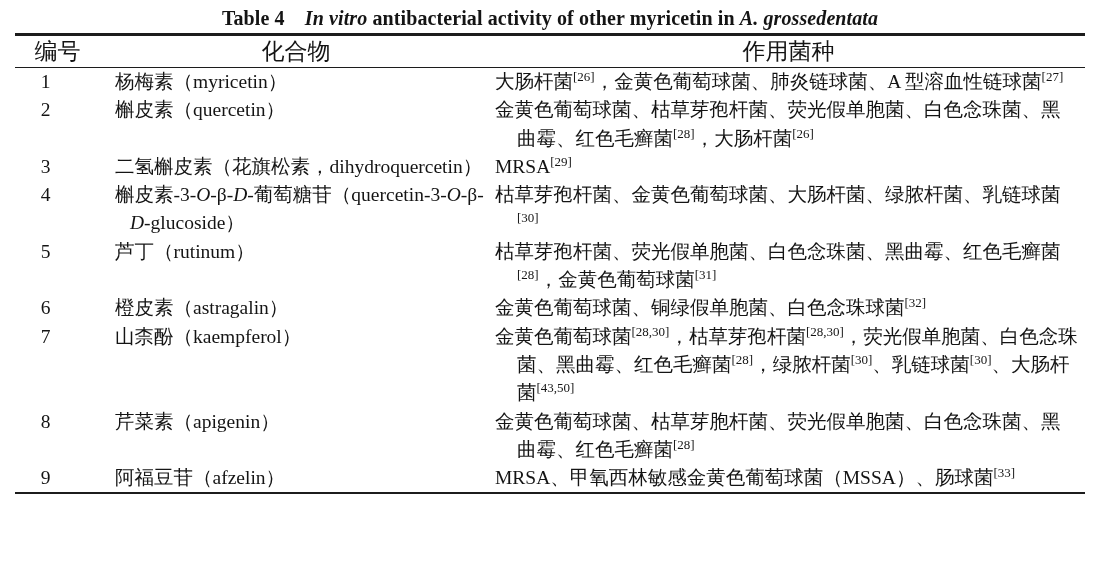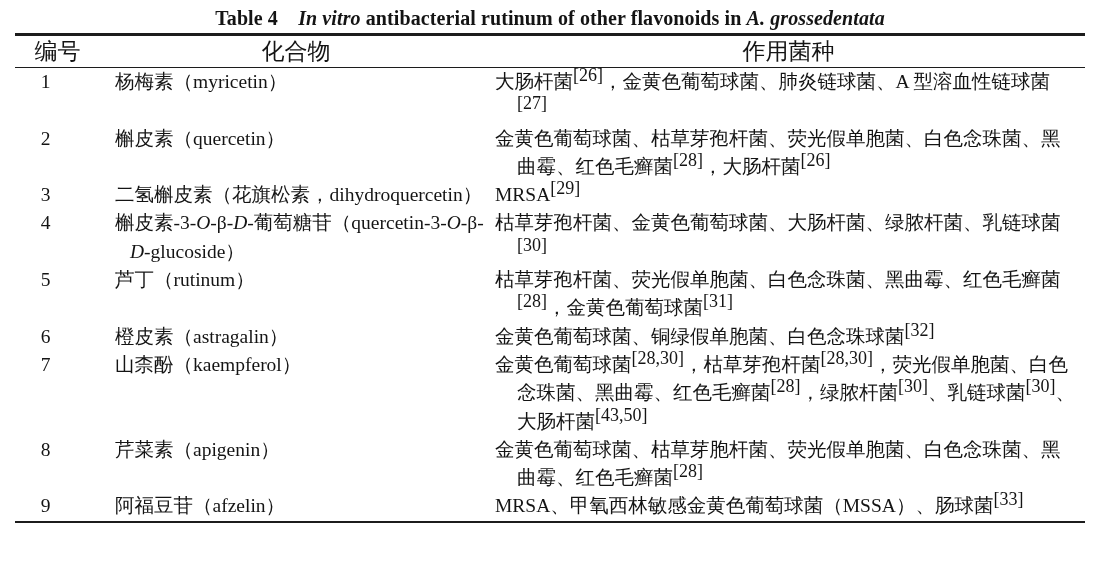--- a/index.html
+++ b/index.html
@@ -60,33 +60,33 @@
     text-indent: -15px;
   }
   td.col-bacteria {
     padding-left: 25px;
     padding-right: 6px;
     text-indent: -22px;
   }
   .it { font-style: italic; }
   .b { font-weight: bold; }
   sup.ref {
-    font-size: 18px;
+    font-size: 13px;
     line-height: 0;
     vertical-align: baseline;
     position: relative;
     top: -7px;
     letter-spacing: 0;
   }
 </style>
 </head>
 <body>
 
 <div class="page">
-  <div class="table-title"><span class="b">Table 4</span><span class="b">  </span><span class="it b">In vitro</span><span class="b"> antibacterial rutinum of other flavonoids in </span><span class="it b">A. grossedentata</span></div>
+  <div class="table-title"><span class="b">Table 4</span><span class="b">  </span><span class="it b">In vitro</span><span class="b"> antibacterial activity of other myricetin in </span><span class="it b">A. grossedentata</span></div>
   <table class="flavonoid-table">
     <colgroup>
       <col class="c-id">
         <col class="c-compound">
         <col class="c-bacteria">
     </colgroup>
     <thead>
       <tr>
         <th>编号</th>
         <th>化合物</th>

